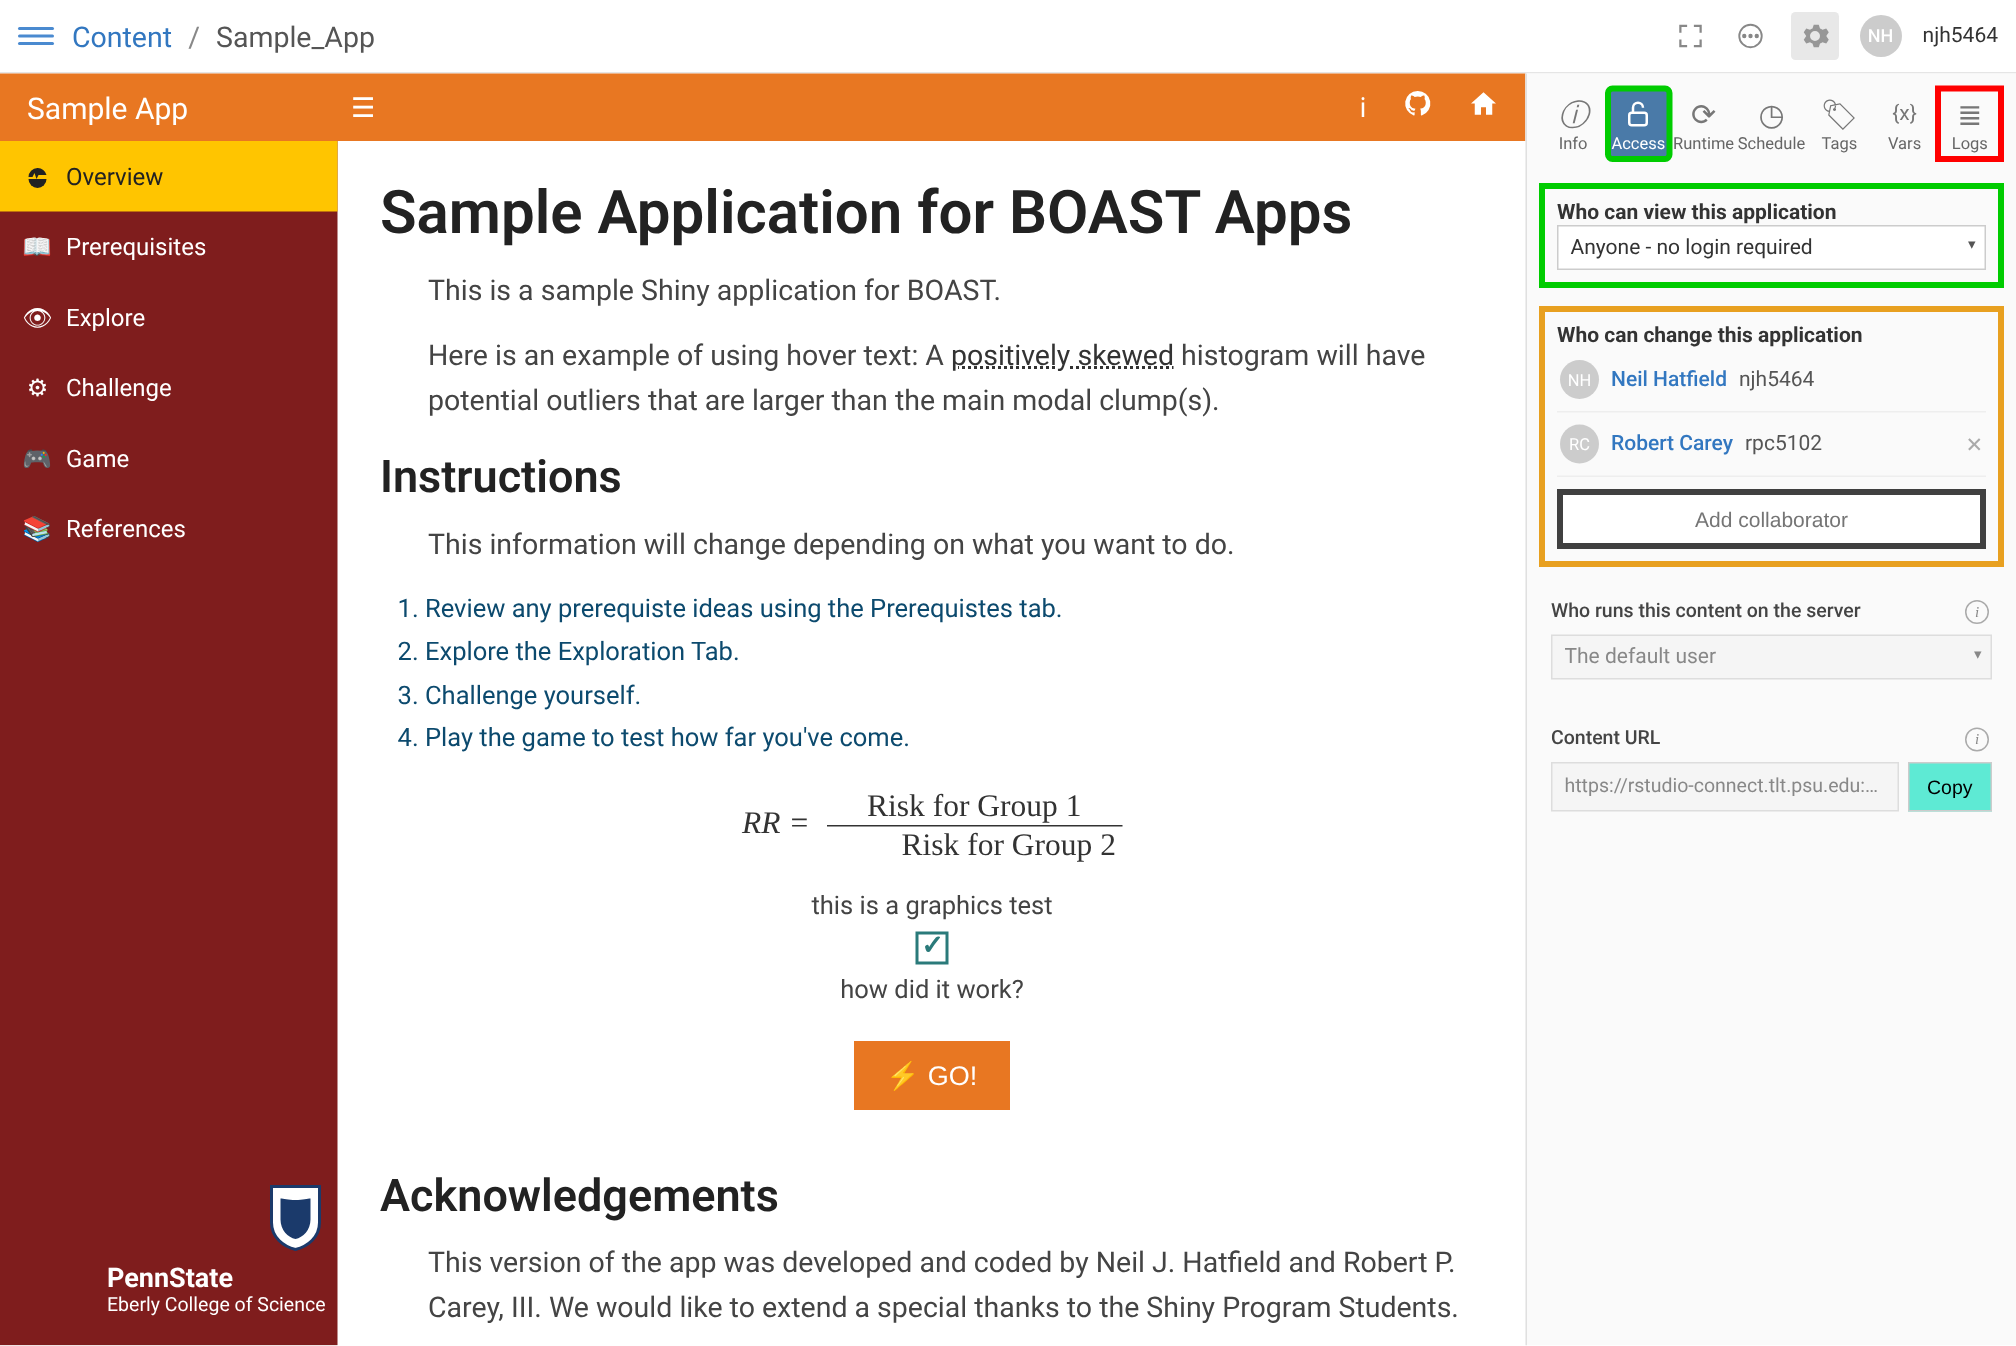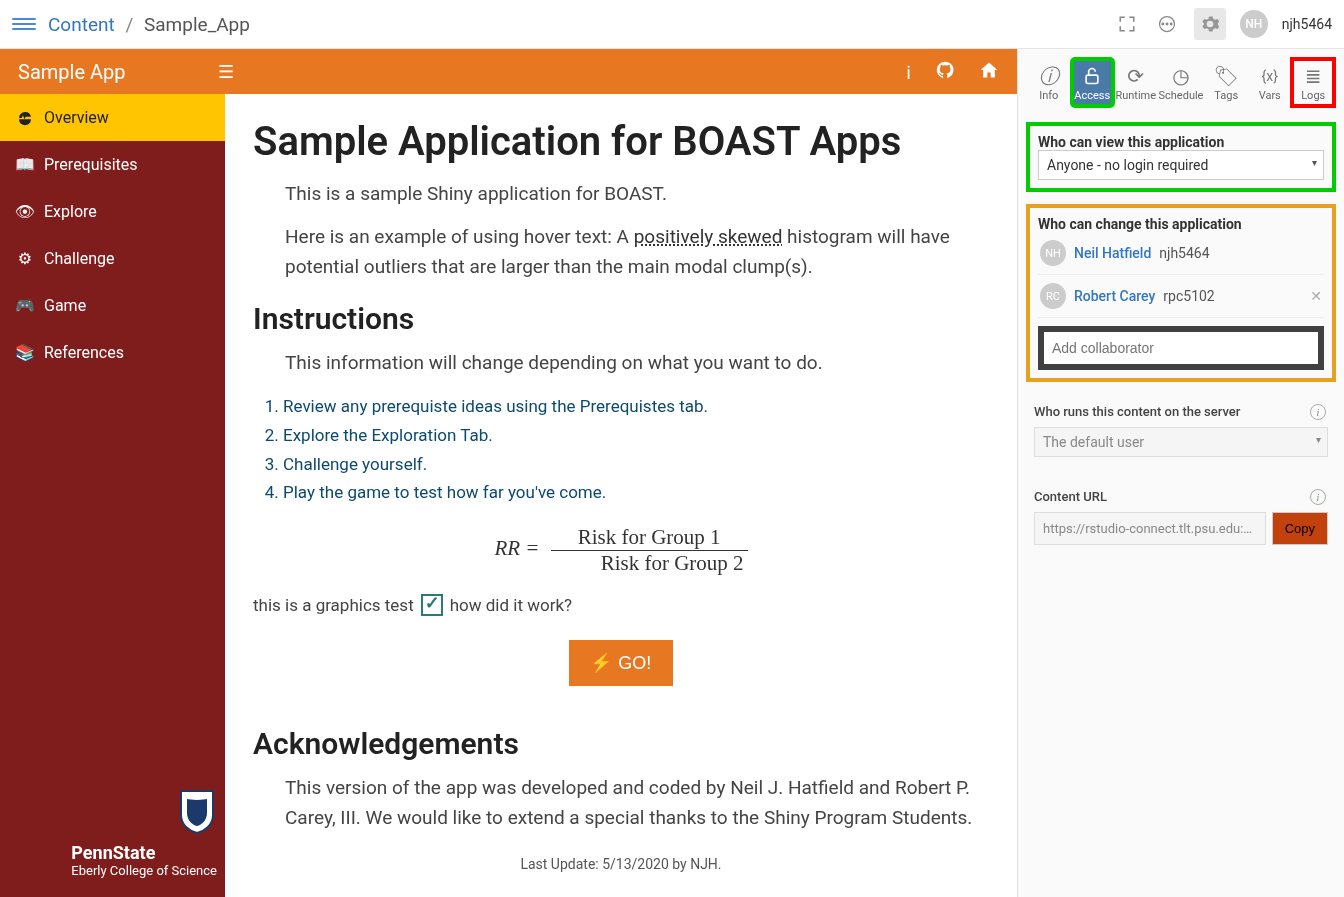--- a/index.html
+++ b/index.html
@@ -18,21 +18,21 @@
 .topbar-icon.gear{ background:#e8e8e8; width:32px;height:32px;}
 .avatar-circle { width:28px;height:28px;border-radius:50%;background:#ccc;color:#fff;display:flex;align-items:center;justify-content:center;font-size:12px;font-weight:500;}
 .username-top{font-size:14px;color:#333;}
 
 
 .main-row { display:flex; height: calc(897px - 49px); }
 .app-area { width: 1017px; display:flex; flex-direction:column; }
 .right-panel { flex:1; border-left:1px solid #e0e0e0; background:#fafafa; overflow-y:auto; padding:10px 6px; position:relative;}
 
 
-.app-header { height:45px; background:#e87722; color:#fff; display:flex; align-items:center; padding:0 18px; }
+.app-header { height:45px; background:#e87722; color:#fff; display:flex; align-items:center; padding:0 18px;gap:16px; }
 .app-title { font-size:20px; font-weight:400; width:200px;}
 .app-menu-toggle{ color:#fff; font-size:18px; cursor:pointer;}
 .app-header-icons{margin-left:auto;display:flex;gap:24px;font-size:18px;}
 .app-header-icons span{cursor:pointer;}
 
 
 .app-body{display:flex;flex:1;overflow:hidden;}
 .sidebar{width:225px;background:#7f1d1d;color:#fff;display:flex;flex-direction:column;}
 .sidebar-item{padding:14px 16px;font-size:16px;cursor:pointer;display:flex;align-items:center;gap:10px;}
 .sidebar-item.active{background:#ffc500;color:#222;}
@@ -47,21 +47,21 @@
 .content{flex:1;padding:24px 28px 20px;overflow-y:auto;color:#333;}
 .content h1{font-size:40px;font-weight:600;color:#222;margin-bottom:14px;}
 .content h2{font-size:30px;font-weight:600;color:#222;margin:20px 0 12px;}
 .content p{font-size:19px;line-height:1.55;margin-bottom:14px;color:#444;margin-left:32px;}
 .content a.und{color:#333;text-decoration:underline dotted;}
 .content ol{margin:4px 0 18px 30px;font-size:17px;line-height:1.7;color:#0c4a6e;}
 .formula{text-align:center;font-family:"Times New Roman",serif;font-size:21px;margin:6px 0 18px;}
 .formula .frac{display:inline-block;vertical-align:middle;text-align:center;margin-left:6px;}
 .formula .frac .top{border-bottom:1.5px solid #333;padding:0 4px;}
 .formula .frac .bot{padding:0 4px;margin-left:46px;}
-.inline-row{display:flex;align-items:center;gap:7px;font-size:17px;color:#444;margin-bottom:24px;}
+.inline-row{display:flex;align-items:center;gap:7px;font-size:17px;color:#444;margin-bottom:24px;flex-direction:column;}
 .checkbox-g{width:22px;height:22px;border:2px solid #2a7a7a;position:relative;}
 .checkbox-g::after{content:"✓";position:absolute;left:2px;top:-4px;color:#2a7a7a;font-weight:bold;font-size:18px;}
 .go-btn{background:#e87722;color:#fff;border:none;padding:12px 22px;font-size:18px;cursor:pointer;display:block;margin:0 auto 40px;}
 .go-btn::before{content:"⚡ ";}
 .last-update{text-align:center;font-size:14px;color:#555;margin-top:24px;}
 
 
 .tabs{display:flex;gap:2px;padding:0 4px 8px;position:relative;}
 .tab{flex:1;text-align:center;cursor:pointer;padding:4px 0;font-size:11px;color:#666;}
 .tab .ticon{height:26px;display:flex;align-items:center;justify-content:center;font-size:20px;color:#777;}
@@ -75,27 +75,27 @@
 .panel-section h4{font-size:13px;font-weight:500;color:#444;margin-bottom:8px;}
 .select-box{width:100%;padding:6px 8px;border:1px solid #ccc;background:#fff;font-size:14px;position:relative;}
 .select-box::after{content:"▾";position:absolute;right:6px;top:6px;font-size:10px;color:#555;}
 .box-outline-green{border:4px solid #0c0;padding:8px;margin:8px 2px;}
 .box-outline-orange{border:4px solid #e8a020;padding:8px;margin:12px 2px;}
 .collab-row{display:flex;align-items:center;gap:8px;padding:8px 2px;border-bottom:1px solid #eee;font-size:14px;}
 .collab-row .av{width:26px;height:26px;border-radius:50%;background:#ccc;color:#fff;display:flex;align-items:center;justify-content:center;font-size:11px;}
 .collab-row .nm{color:#3277c0;font-weight:500;}
 .collab-row .un{color:#555;}
 .collab-row .x{margin-left:auto;color:#aaa;cursor:pointer;}
-.add-collab{width:100%;border:6px solid #404040;padding:8px;margin-top:8px;font-size:14px;color:#888;background:#fff;}
+.add-collab{width:100%;border:4px solid #404040;padding:8px;margin-top:8px;font-size:14px;color:#888;background:#fff;text-align:center;}
 .readonly-select{width:100%;padding:6px 8px;border:1px solid #ddd;background:#f5f5f5;color:#888;font-size:14px;position:relative;}
 .readonly-select::after{content:"▾";position:absolute;right:6px;top:6px;font-size:10px;color:#888;}
 .info-i{position:absolute;right:8px;top:10px;width:16px;height:16px;border-radius:50%;border:1px solid #aaa;font-size:10px;font-style:italic;display:flex;align-items:center;justify-content:center;color:#888;font-family:serif;}
 .url-row{display:flex;gap:6px;align-items:center;}
 .url-input{flex:1;padding:8px;border:1px solid #ddd;background:#f5f5f5;color:#888;font-size:13px;white-space:nowrap;overflow:hidden;text-overflow:ellipsis;}
-.copy-btn{padding:8px 12px;border:1px solid #ccc;background:#c2410c;font-size:13px;cursor:pointer;}
+.copy-btn{padding:8px 12px;border:1px solid #ccc;background:#5eead4;font-size:13px;cursor:pointer;}
 
 
 .star{position:absolute;left:-38px;top:570px;color:#0030d8;font-size:44px;}
 
 </style>
 </head>
 <body>
 
 <div class="topbar">
   <div class="hamburger-top">

